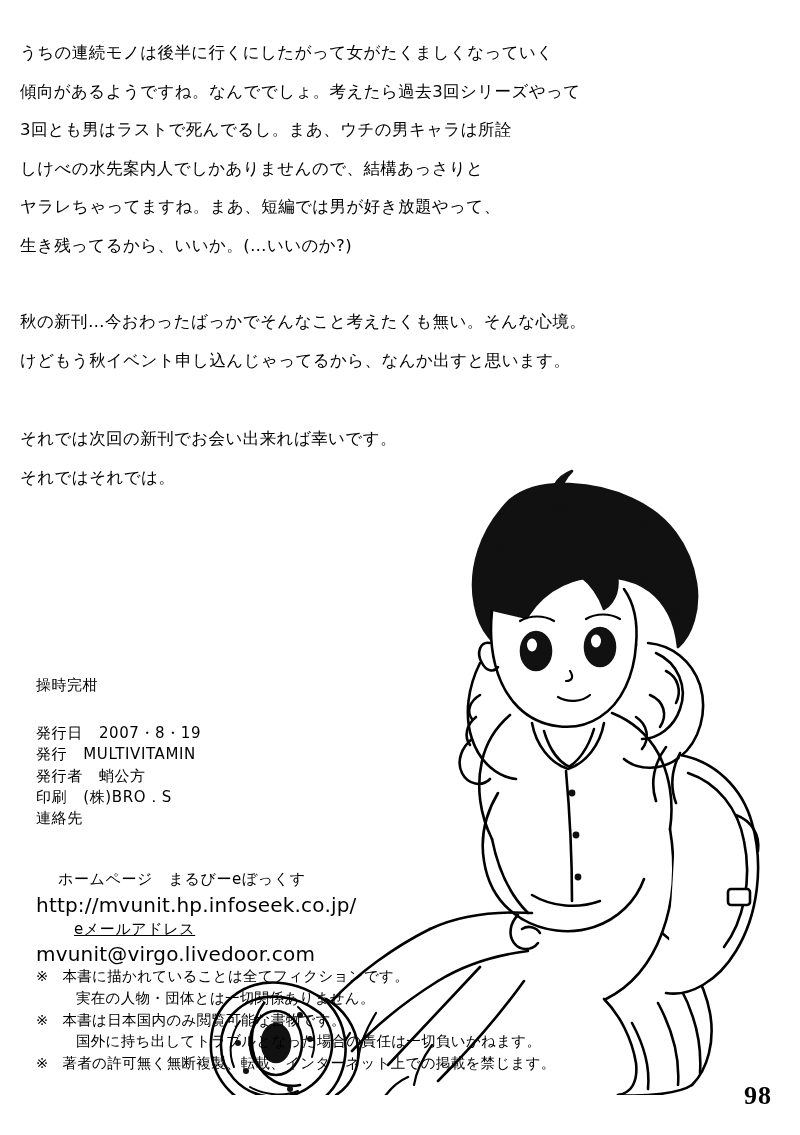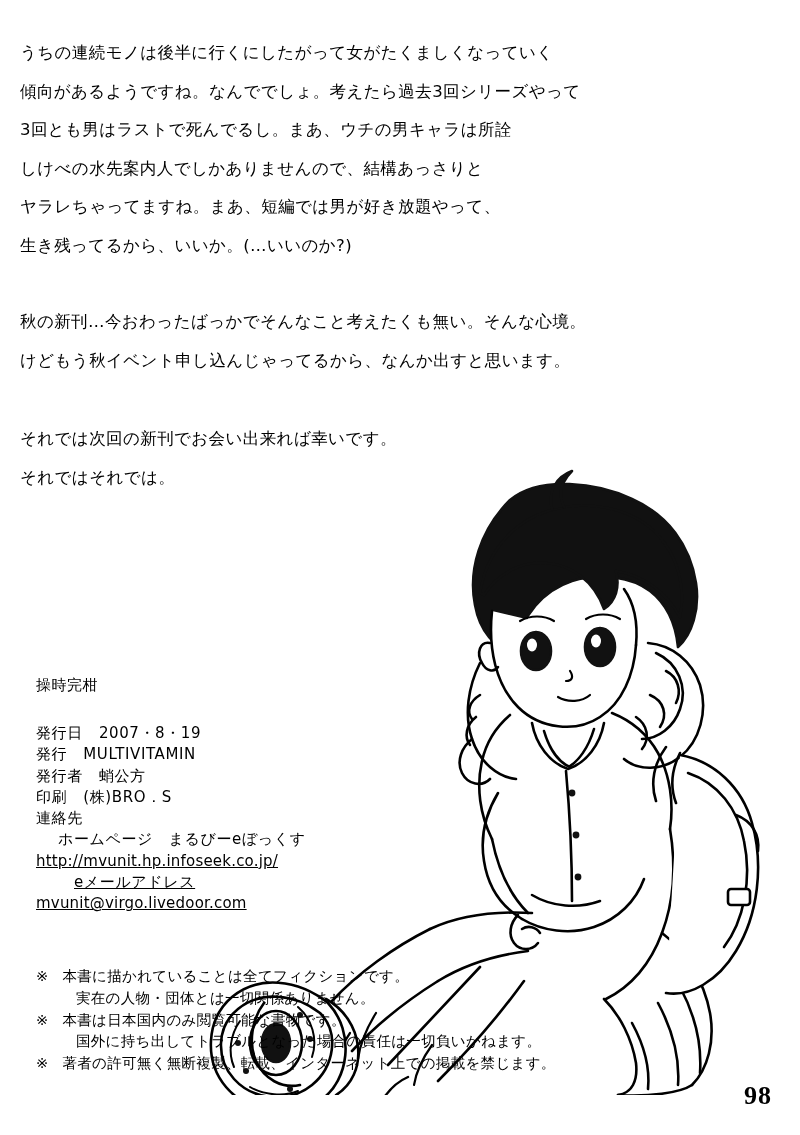--- a/index.html
+++ b/index.html
@@ -51,26 +51,25 @@
     font-size: 15px;
     margin-bottom: 28px;
     letter-spacing: 0.5px;
   }
   .colophon .row {
     font-size: 15px;
     line-height: 1.42;
     letter-spacing: 0.6px;
     white-space: nowrap;
   }
-  .colophon .indent-1 { padding-left: 22px; }
+  .colophon .indent-1 { padding-left: 22px; margin-top: 40px; }
   .colophon .indent-2 { padding-left: 38px; text-decoration: underline; }
   .colophon .url {
-    font-size: 15px;
+    font-size: 20px;
     letter-spacing: 0.2px;
-    text-decoration: underline;
   }
 
   .notes {
     position: absolute;
     left: 36px;
     top: 932px;
     width: 600px;
     margin-top: 34px;
   }
   .notes .note {

